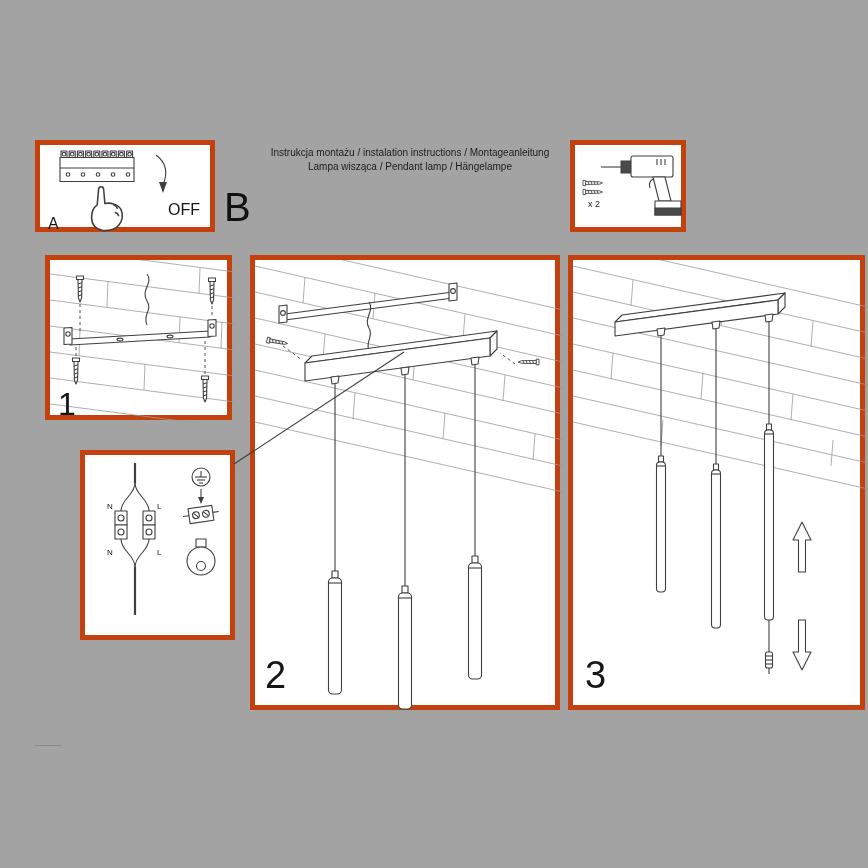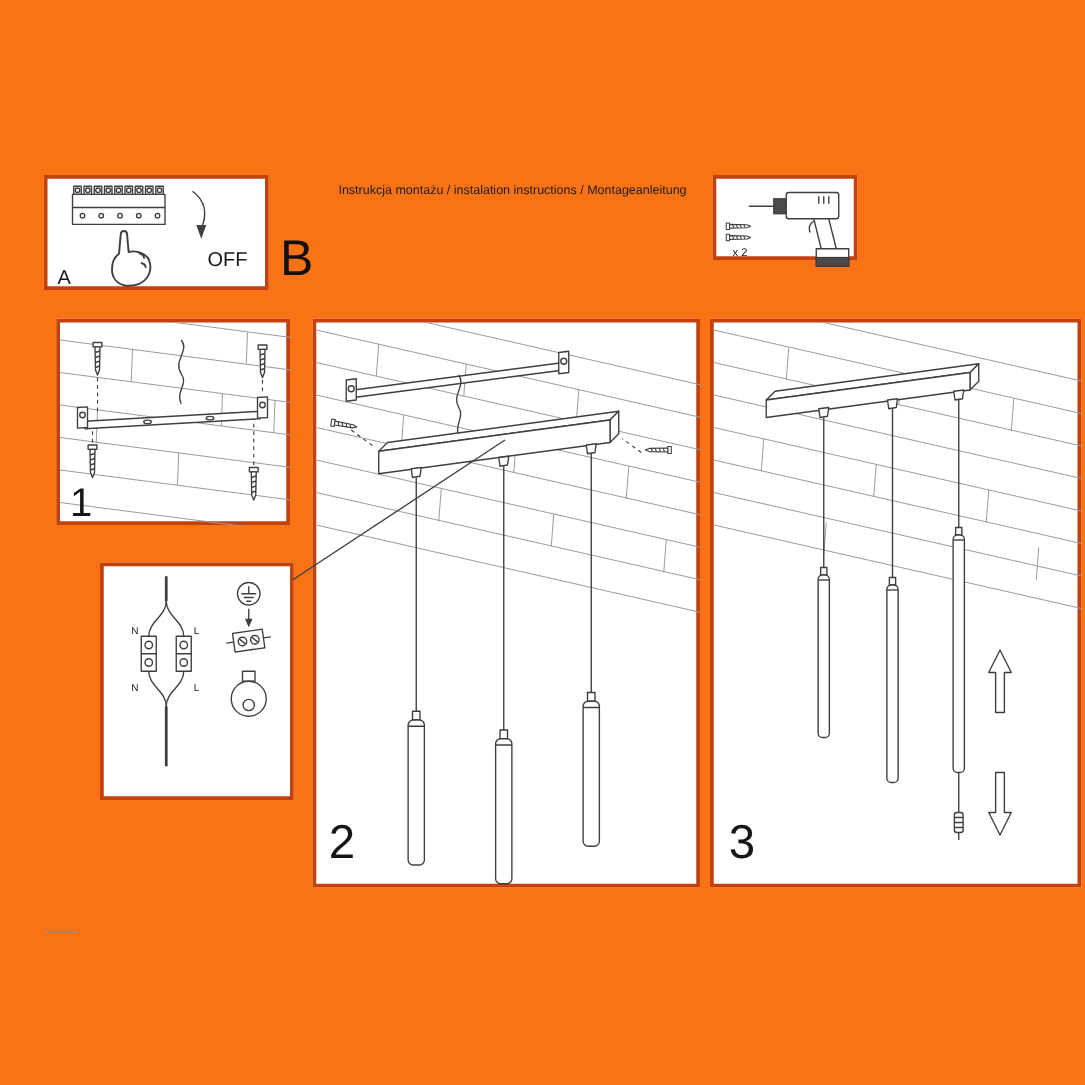--- a/index.html
+++ b/index.html
@@ -1,18 +1,18 @@
 <!DOCTYPE html>
 <html><head>
 <meta charset="utf-8">
 <style>
   html,body{margin:0;padding:0;background:#fff;}
-  .page{position:relative;width:868px;height:868px;background:#f97316;overflow:hidden;
+  .page{position:relative;width:868px;height:868px;background:#a3a3a3;overflow:hidden;
         font-family:"Liberation Sans",sans-serif;color:#161616;}
-  .box{position:absolute;border:3px solid #c2410c;background:#fff;box-sizing:border-box;}
+  .box{position:absolute;border:5px solid #c2410c;background:#fff;box-sizing:border-box;}
   .header{position:absolute;left:240px;top:146px;width:340px;text-align:center;
           font-size:10px;line-height:13.5px;color:#1c1c1c;}
   .big-letter{position:absolute;left:224px;top:185px;font-size:40px;color:#111;}
   .corner-mark{position:absolute;left:35px;top:745px;width:27px;border-top:1px solid #8a8a8a;}
   svg{display:block;}
   svg text{font-family:"Liberation Sans",sans-serif;fill:#161616;}
   .ln{stroke:#3f3f3f;fill:none;stroke-width:1.1;}
   .shp{stroke:#3f3f3f;fill:#ffffff;stroke-width:1.1;stroke-linejoin:round;}
   .dark{stroke:#3f3f3f;fill:#4a4a4a;stroke-width:1;}
   .plank{stroke:#9b9b9b;fill:none;stroke-width:0.8;}
@@ -60,40 +60,41 @@
         <circle class="ln" cx="23" cy="23.5" r="1.8"></circle>
         <circle class="ln" cx="38" cy="23.5" r="1.8"></circle>
         <circle class="ln" cx="53" cy="23.5" r="1.8"></circle>
         <circle class="ln" cx="68" cy="23.5" r="1.8"></circle>
       </g>
     </defs>
   </svg>
 
   <div class="header">
     <div>Instrukcja montażu / instalation instructions / Montageanleitung</div>
+    <div>Lampa wisząca / Pendant lamp / Hängelampe</div>
   </div>
 
   <div class="box" style="left:35px;top:140px;width:180px;height:92px">
     <svg width="178" height="90" viewBox="0 0 178 90">
       <g transform="translate(20,6)">
         <use href="#termblock"></use>
       </g>
       <use href="#hand" transform="translate(46,38) scale(1.4)"></use>
       <g>
         <path class="ln" d="M116,10 q15,11 7,30"></path>
         <polygon points="119,37 127,37 123,48" fill="#3f3f3f"></polygon>
       </g>
       <text x="128" y="70" font-size="16">OFF</text>
       <text x="8" y="84" font-size="16">A</text>
     </svg>
   </div>
 
   <div class="big-letter">B</div>
 
-  <div class="box" style="left:570px;top:140px;width:116px;height:68px">
+  <div class="box" style="left:570px;top:140px;width:116px;height:92px">
     <svg width="114" height="90" viewBox="0 0 114 90">
       <g transform="translate(26,4)">
         <line class="ln" x1="0" y1="18" x2="20" y2="18" stroke-width="1.8"></line>
         <rect class="dark" x="20" y="12" width="10" height="12"></rect>
         <rect class="shp" x="30" y="7" width="42" height="21" rx="2"></rect>
         <line class="ln" x1="56" y1="10" x2="56" y2="16"></line>
         <line class="ln" x1="60" y1="10" x2="60" y2="16"></line>
         <line class="ln" x1="64" y1="10" x2="64" y2="16"></line>
         <polygon class="shp" points="52,28 64,28 70,52 58,52"></polygon>
         <path class="ln" d="M52,30 q-5,3 -3,9"></path>

